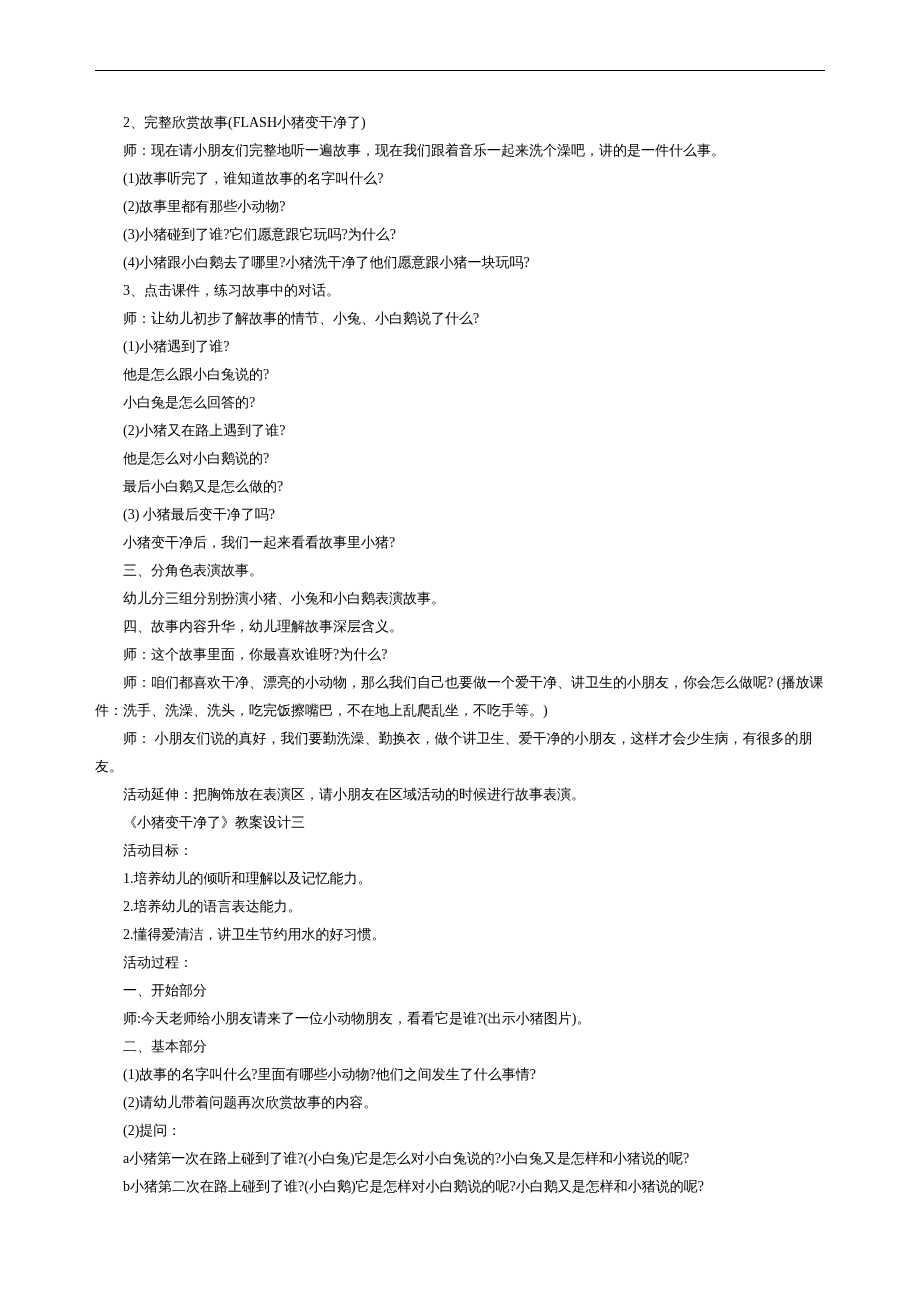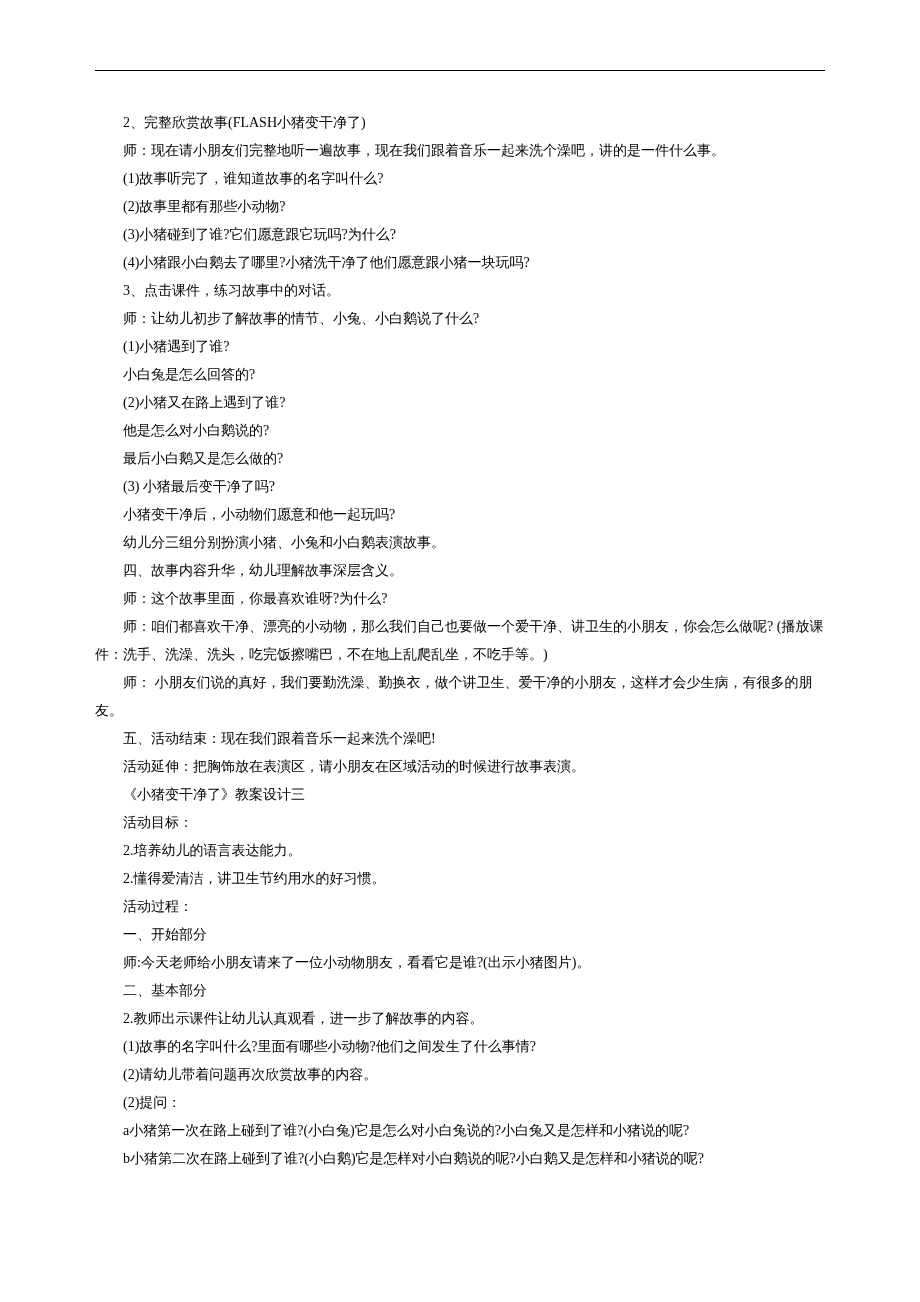--- a/index.html
+++ b/index.html
@@ -34,41 +34,42 @@
 <div class="content">
   <p>2、完整欣赏故事(FLASH小猪变干净了)</p>
   <p>师：现在请小朋友们完整地听一遍故事，现在我们跟着音乐一起来洗个澡吧，讲的是一件什么事。</p>
   <p>(1)故事听完了，谁知道故事的名字叫什么?</p>
   <p>(2)故事里都有那些小动物?</p>
   <p>(3)小猪碰到了谁?它们愿意跟它玩吗?为什么?</p>
   <p>(4)小猪跟小白鹅去了哪里?小猪洗干净了他们愿意跟小猪一块玩吗?</p>
   <p>3、点击课件，练习故事中的对话。</p>
   <p>师：让幼儿初步了解故事的情节、小兔、小白鹅说了什么?</p>
   <p>(1)小猪遇到了谁?</p>
+  <p>他是怎么跟小白兔说的?</p>
   <p>小白兔是怎么回答的?</p>
   <p>(2)小猪又在路上遇到了谁?</p>
   <p>他是怎么对小白鹅说的?</p>
   <p>最后小白鹅又是怎么做的?</p>
   <p>(3)  小猪最后变干净了吗?</p>
-  <p>小猪变干净后，小动物们愿意和他一起玩吗?</p>
+  <p>小猪变干净后，我们一起来看看故事里小猪?</p>
+  <p>三、分角色表演故事。</p>
   <p>幼儿分三组分别扮演小猪、小兔和小白鹅表演故事。</p>
   <p>四、故事内容升华，幼儿理解故事深层含义。</p>
   <p>师：这个故事里面，你最喜欢谁呀?为什么?</p>
   <p>师：咱们都喜欢干净、漂亮的小动物，那么我们自己也要做一个爱干净、讲卫生的小朋友，你会怎么做呢? (播放课件：洗手、洗澡、洗头，吃完饭擦嘴巴，不在地上乱爬乱坐，不吃手等。)</p>
   <p>师：  小朋友们说的真好，我们要勤洗澡、勤换衣，做个讲卫生、爱干净的小朋友，这样才会少生病，有很多的朋友。</p>
-  <p>五、活动结束：现在我们跟着音乐一起来洗个澡吧!</p>
   <p>活动延伸：把胸饰放在表演区，请小朋友在区域活动的时候进行故事表演。</p>
   <p>《小猪变干净了》教案设计三</p>
   <p>活动目标：</p>
+  <p>1.培养幼儿的倾听和理解以及记忆能力。</p>
   <p>2.培养幼儿的语言表达能力。</p>
   <p>2.懂得爱清洁，讲卫生节约用水的好习惯。</p>
   <p>活动过程：</p>
   <p>一、开始部分</p>
   <p>师:今天老师给小朋友请来了一位小动物朋友，看看它是谁?(出示小猪图片)。</p>
   <p>二、基本部分</p>
-  <p>2.教师出示课件让幼儿认真观看，进一步了解故事的内容。</p>
   <p>(1)故事的名字叫什么?里面有哪些小动物?他们之间发生了什么事情?</p>
   <p>(2)请幼儿带着问题再次欣赏故事的内容。</p>
   <p>(2)提问：</p>
   <p>a小猪第一次在路上碰到了谁?(小白兔)它是怎么对小白兔说的?小白兔又是怎样和小猪说的呢?</p>
   <p>b小猪第二次在路上碰到了谁?(小白鹅)它是怎样对小白鹅说的呢?小白鹅又是怎样和小猪说的呢?</p>
 
 </div>
 
 </body></html>

